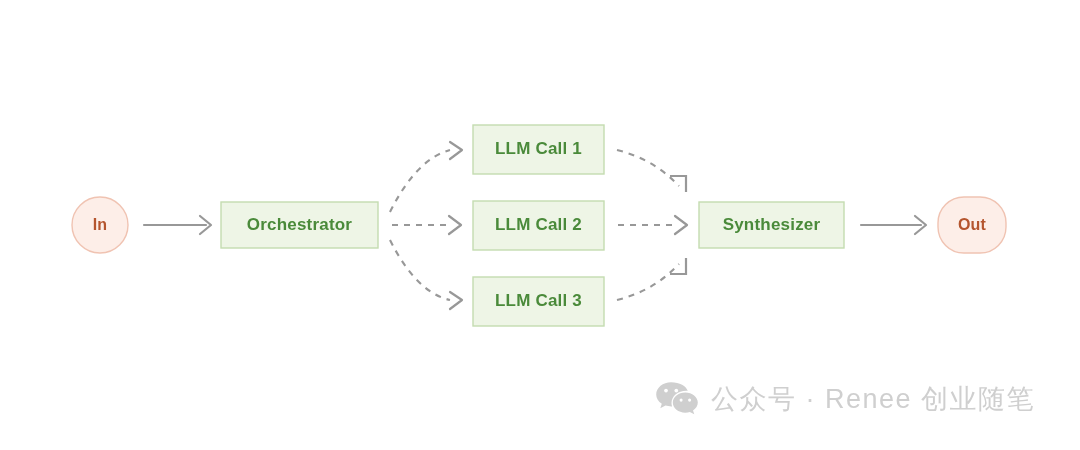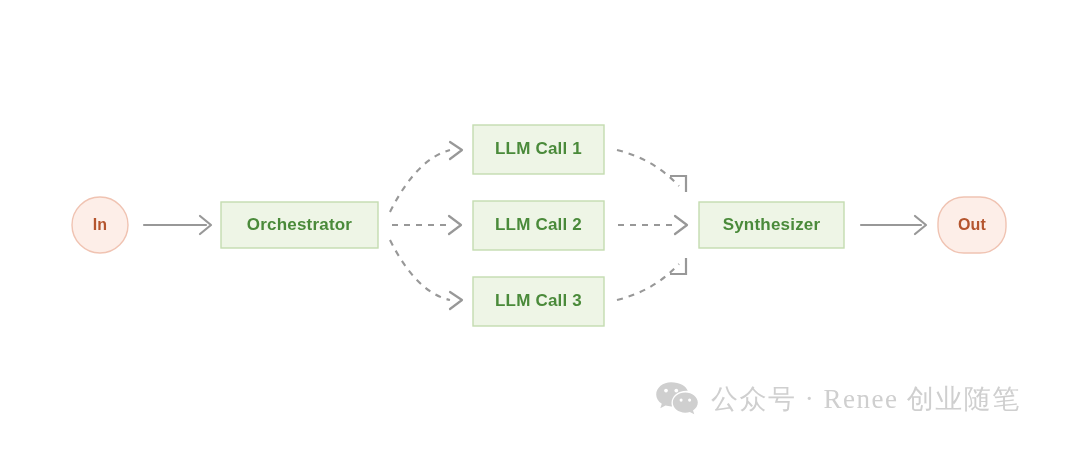--- a/index.html
+++ b/index.html
@@ -80,21 +80,21 @@
   #watermark {
     position: absolute;
     display: flex;
     align-items: center;
     gap: 12px;
     left: 655px;
     top: 381px;
     user-select: none;
   }
   #watermark .wm-text {
-    font-family: Liberation Serif, serif;
+    font-family: Liberation Sans, sans-serif;
     font-size: 27px;
     color: #cfcfcf;
     letter-spacing: 1.5px;
     white-space: nowrap;
     line-height: 1;
   }
   #watermark .wm-icon {
     display: block;
     flex: 0 0 auto;
   }

